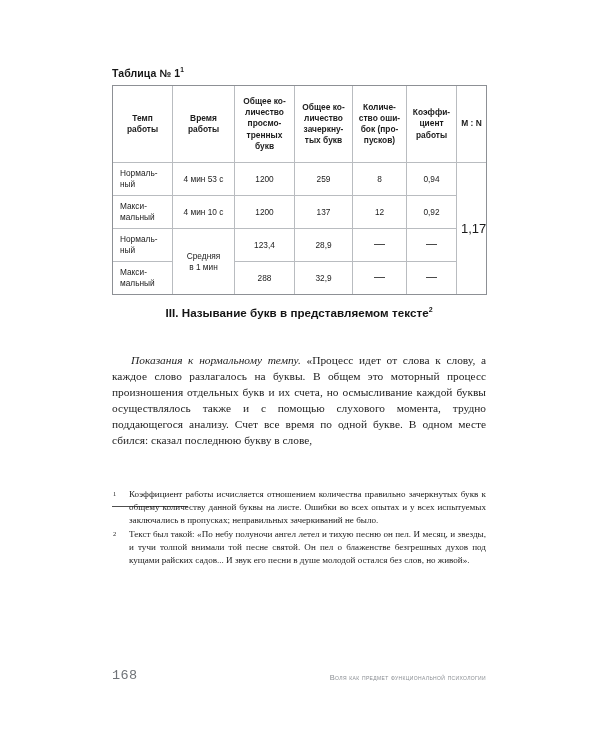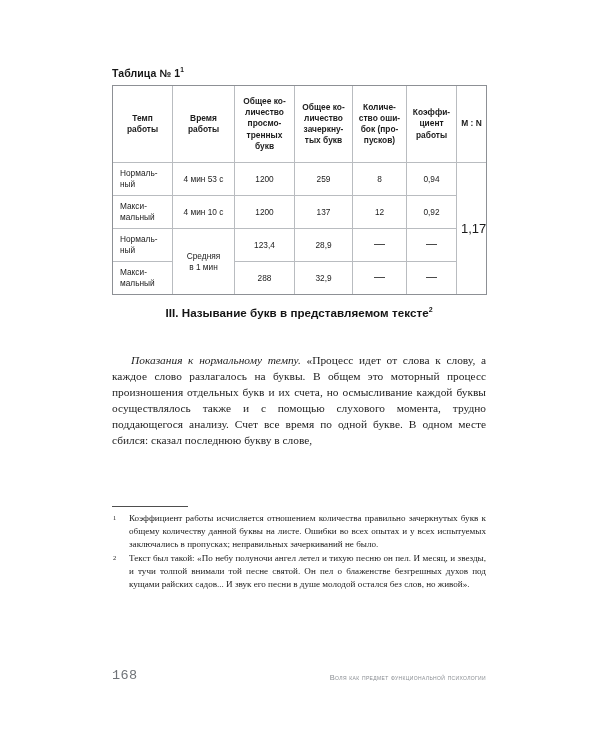--- a/index.html
+++ b/index.html
@@ -144,21 +144,21 @@
     position: absolute;
     left: 112px;
     top: 506px;
     width: 76px;
     height: 0;
     border-top: 1px solid #4e4e4e;
   }
   .footnotes {
     position: absolute;
     left: 112px;
-    top: 512px;
+    top: 488px;
     width: 374px;
     font-size: 9.1px;
     line-height: 13.1px;
     text-align: justify;
     color: #202020;
   }
   .fn {
     position: relative;
     padding-left: 17px;
     margin: 0 0 0 0;

